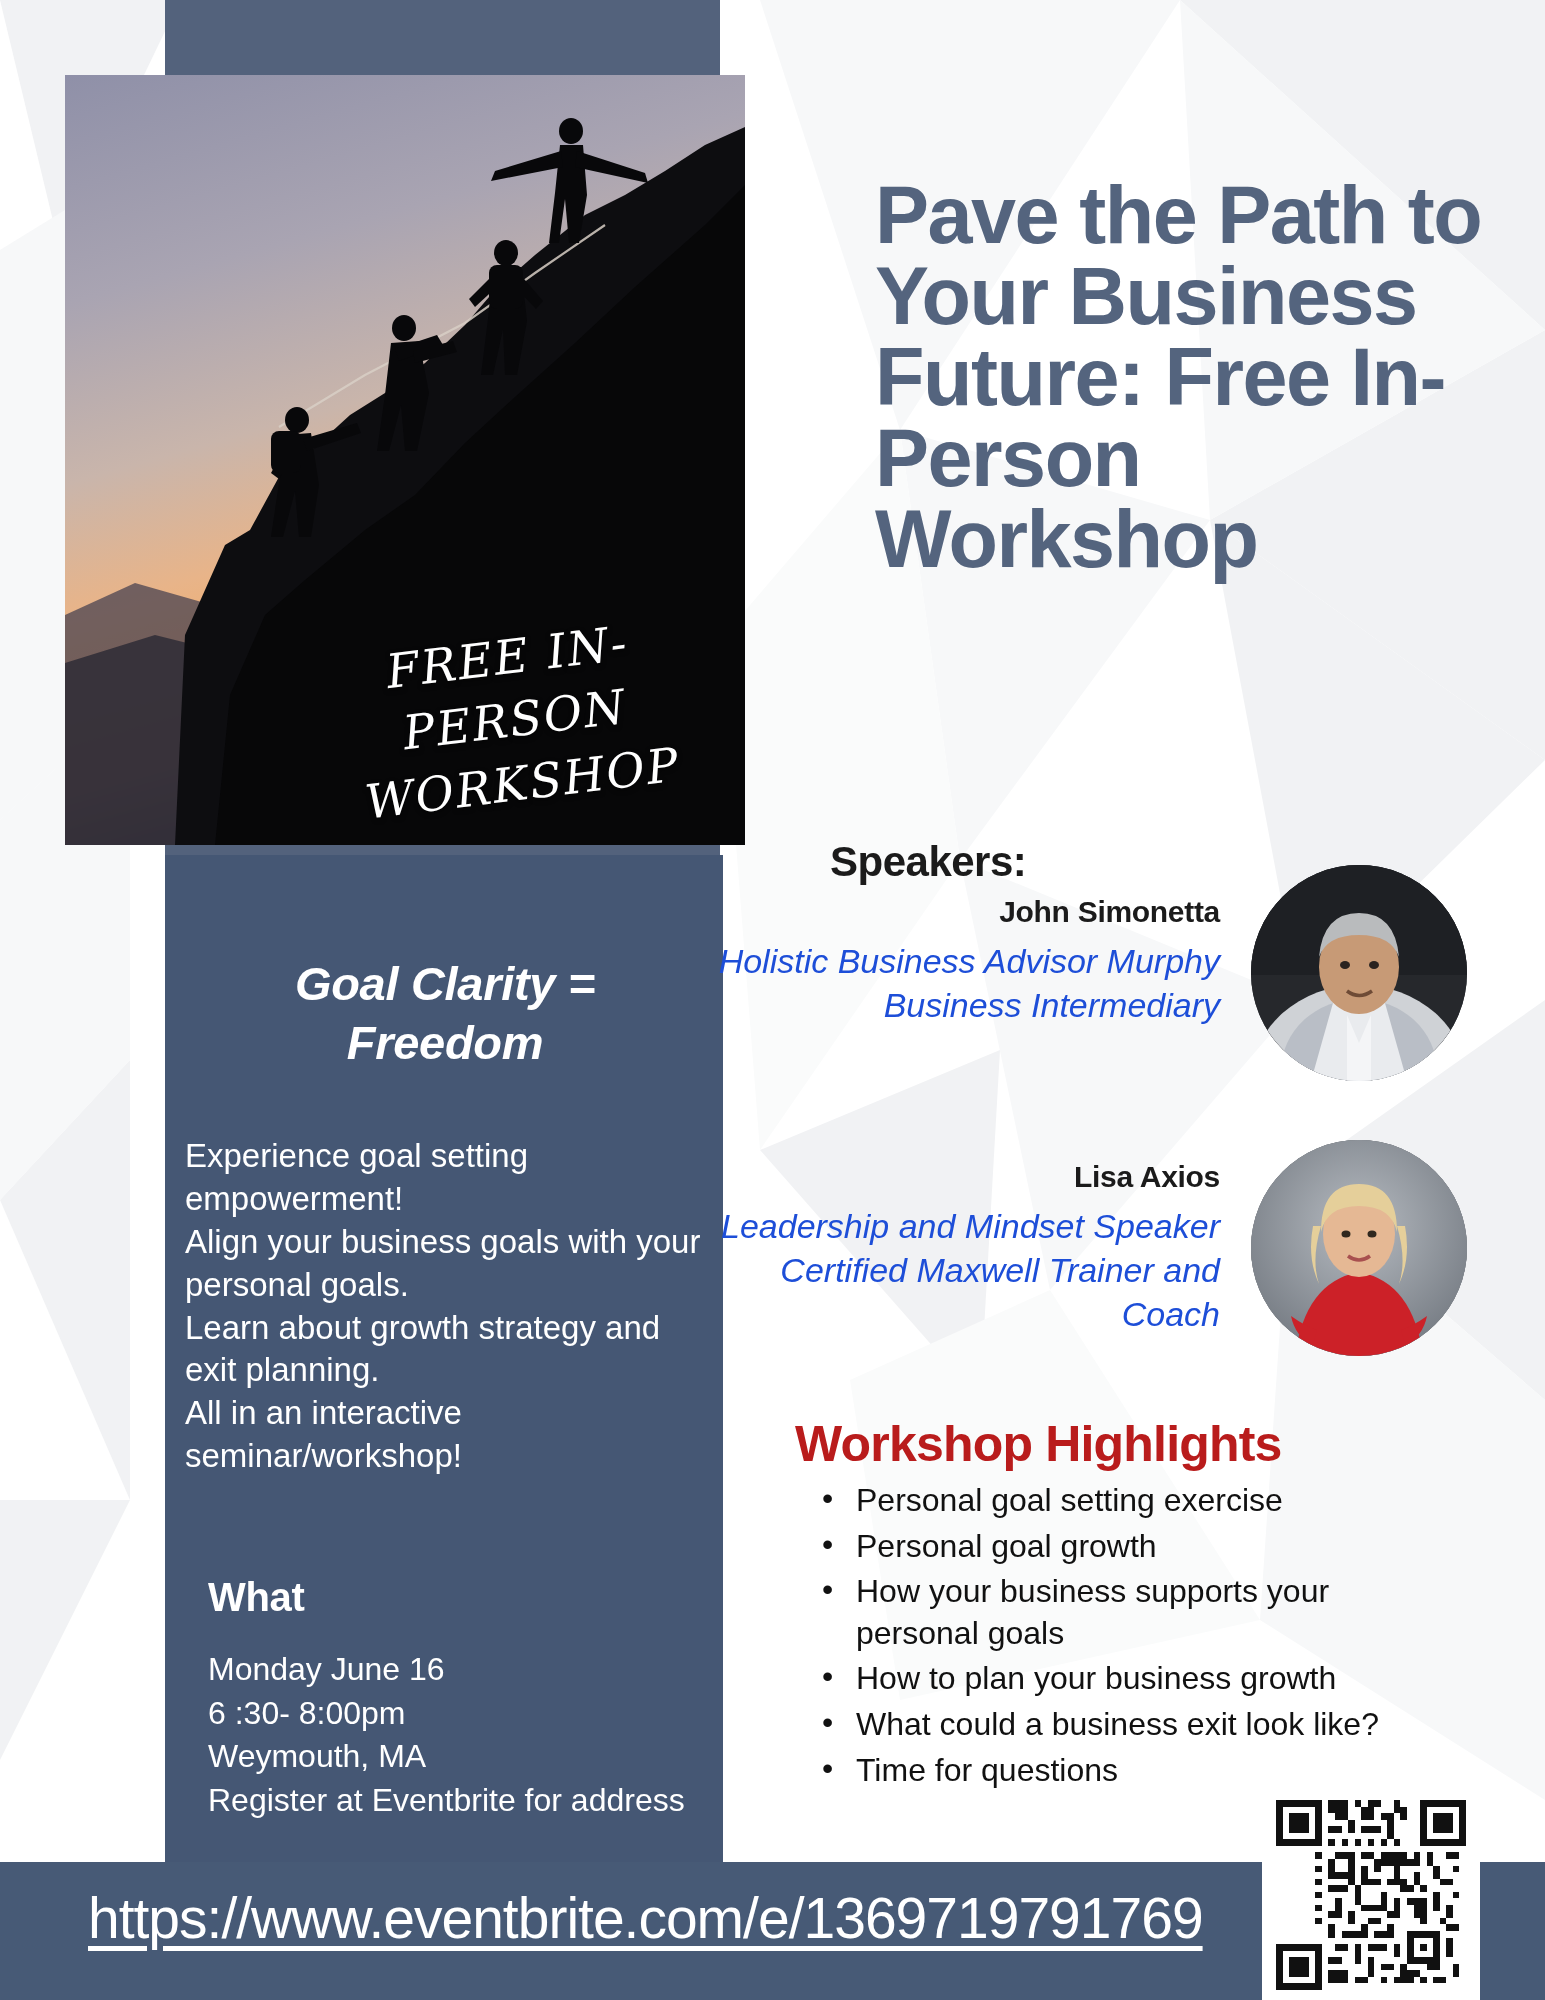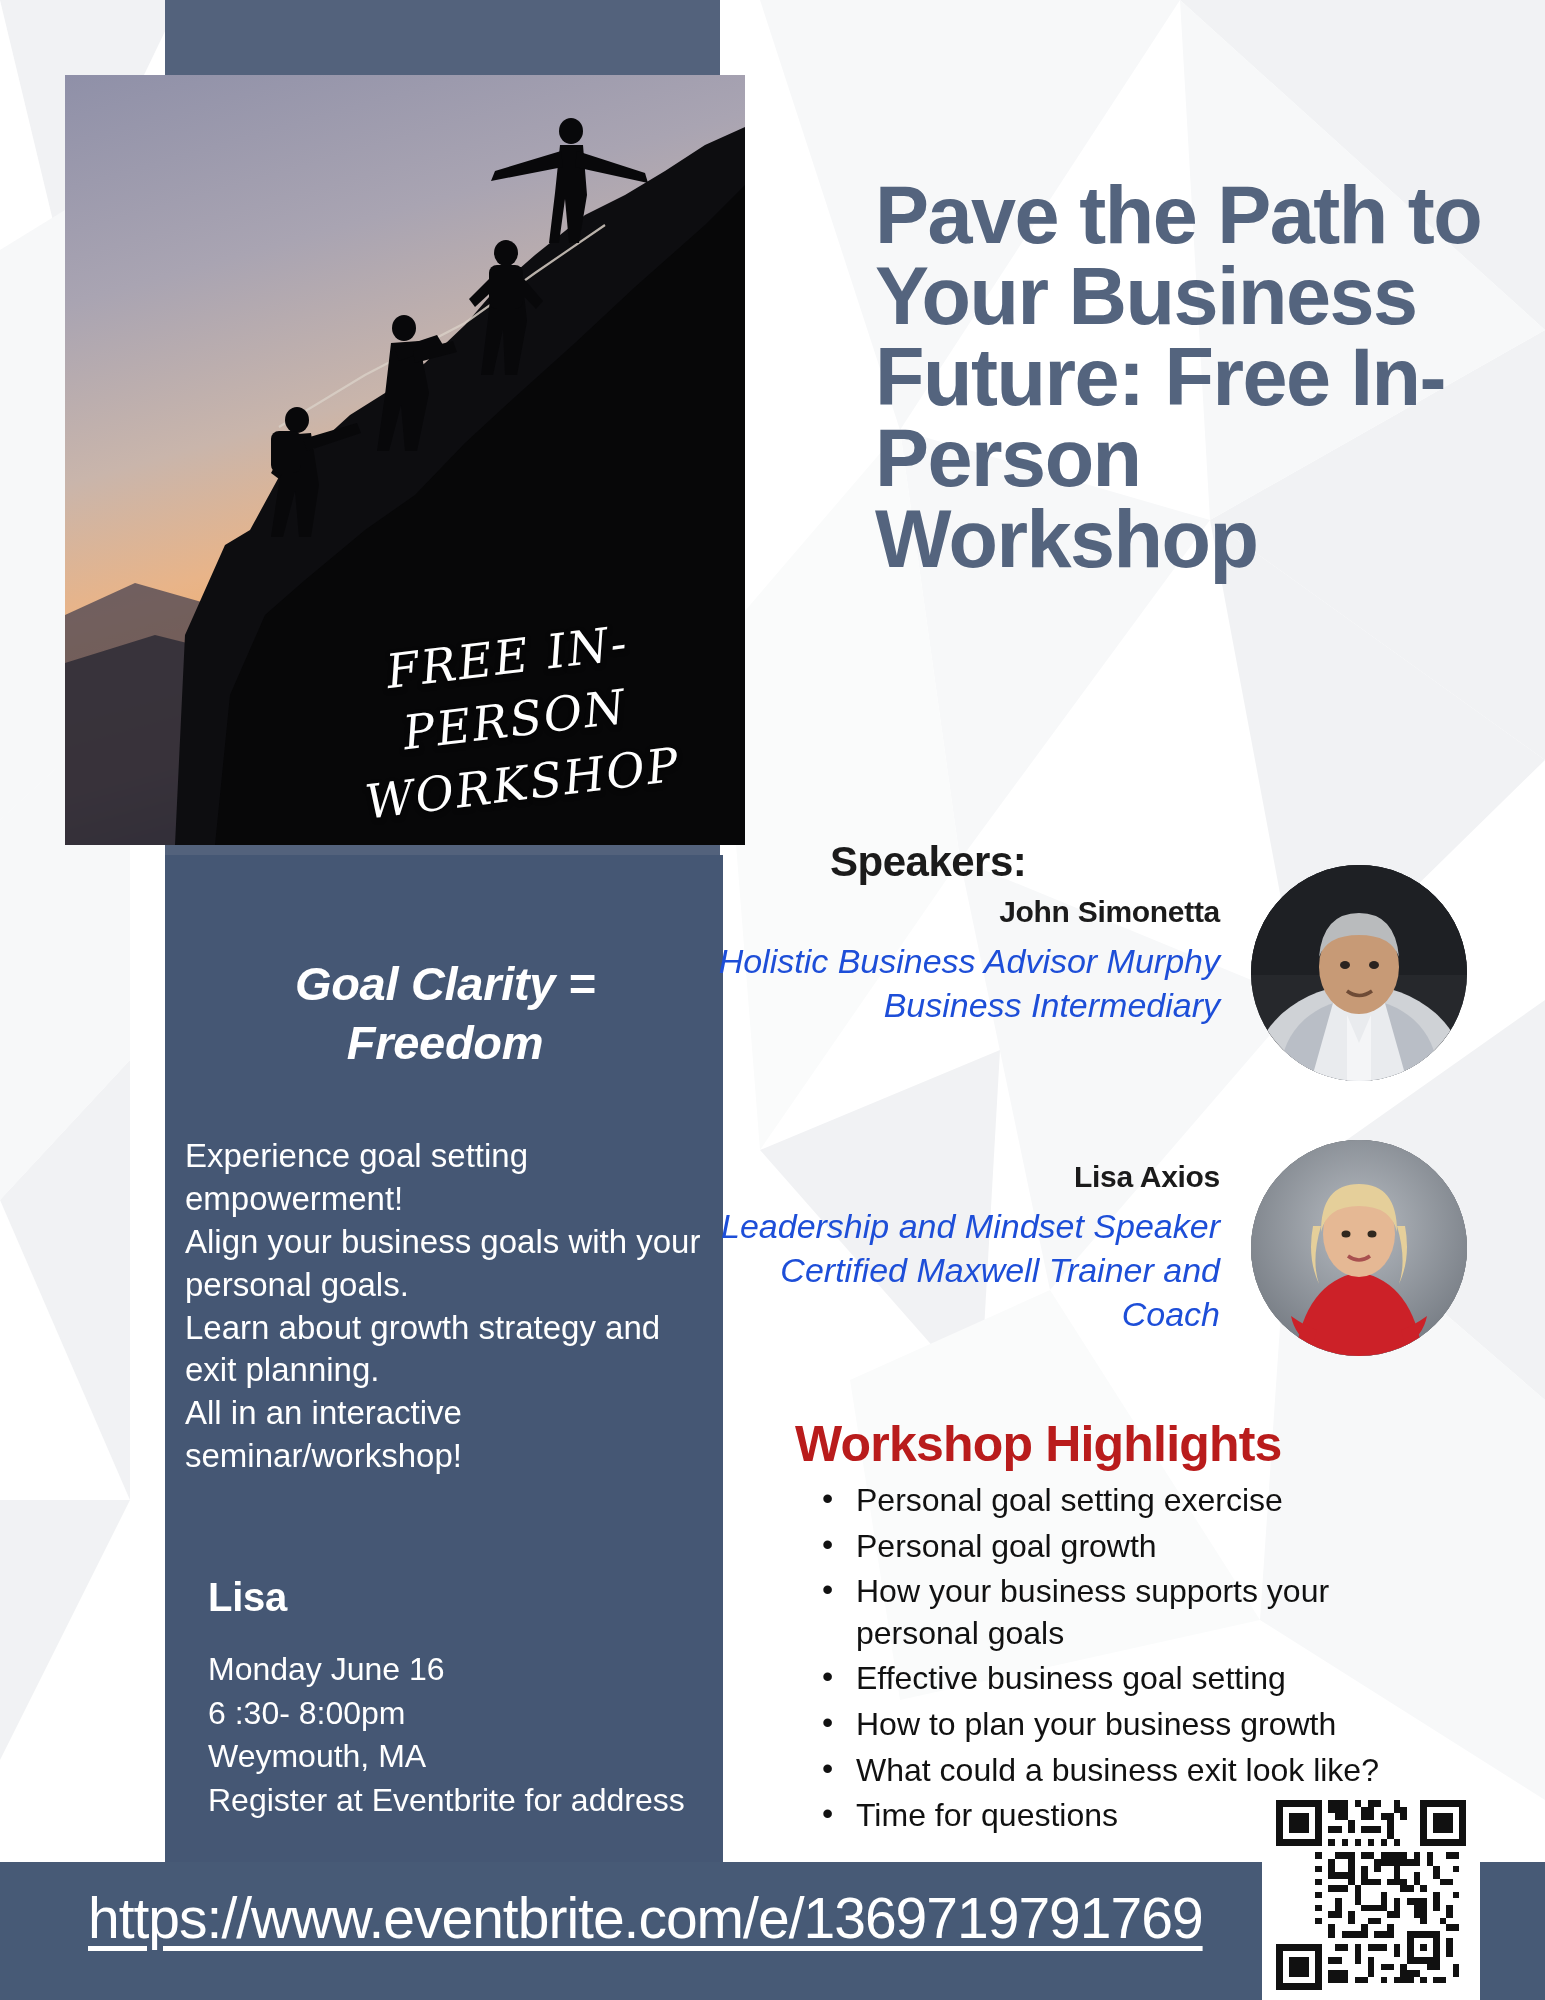--- a/index.html
+++ b/index.html
@@ -265,32 +265,31 @@
     <ellipse cx="121" cy="94" rx="4.5" ry="3.6" fill="#30281f"></ellipse>
     <path d="M97,116 q11,8 22,0" stroke="#a8504f" stroke-width="3.5" fill="none"></path>
   </svg>
 </div>
 
 <div class="wh-title">Workshop Highlights</div>
 <ul class="wh-list">
   <li>Personal goal setting exercise</li>
   <li>Personal goal growth</li>
   <li>How your business supports your personal goals</li>
-  <li>Effective business goal setting</li>
   <li>How to plan your business growth</li>
   <li>What could a business exit look like?</li>
   <li>Time for questions</li>
 </ul>
 
 <div class="panel-title">Goal Clarity = Freedom</div>
 <div class="panel-body">Experience goal setting empowerment!
 Align your business goals with your personal goals.
 Learn about growth strategy and exit planning.
 All in an interactive seminar/workshop!</div>
-<div class="date-title">Lisa</div>
+<div class="date-title">What</div>
 <div class="date-body">Monday June 16
 6 :30- 8:00pm
 Weymouth, MA
 Register at Eventbrite for address</div>
 
 <a class="url-text" href="#">https://www.eventbrite.com/e/1369719791769</a>
 
 <div class="qr-wrap">
   <svg viewBox="0 0 29 29" shape-rendering="crispEdges">
     <rect width="29" height="29" fill="#fff"></rect>

